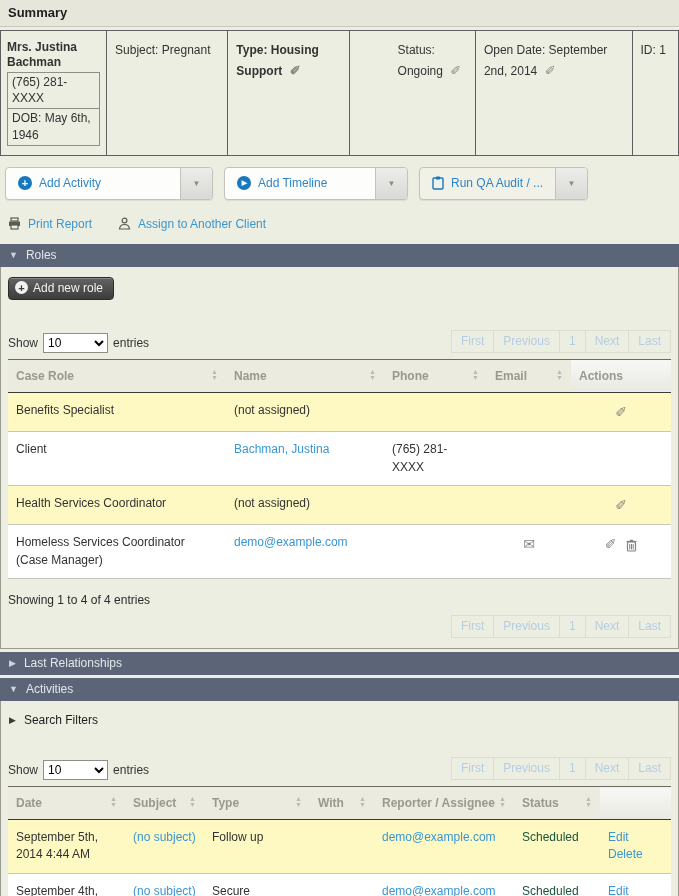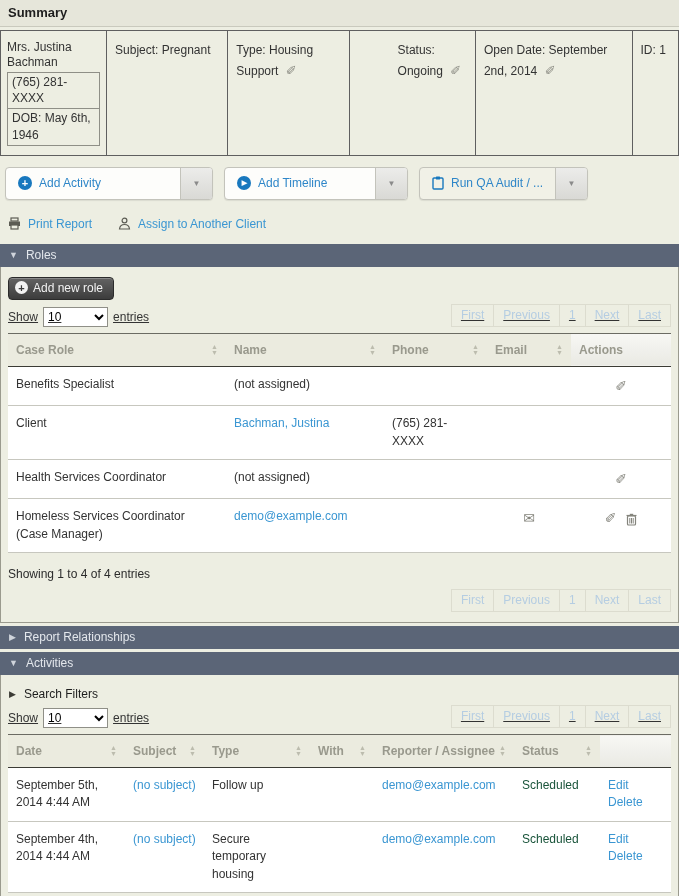--- a/index.html
+++ b/index.html
@@ -17,24 +17,24 @@
   .summary-table {
     display:table; width:100%; border-collapse:collapse;
     margin-top:3px; background:#edeee2;
   }
   .summary-row { display:table-row; }
   .summary-cell {
     display:table-cell; border:1px solid #5f5f5f; vertical-align:top;
     padding:9px 8px; line-height:1.7;
   }
   .c-client { width:105px; padding:9px 6px; }
-  .c-subject { width:120px; } .c-type { width:120px; }
+  .c-subject { width:120px; } .c-type { width:120px;font-weight:bold; }
   .c-status { width:125px;padding-left:48px; } .c-open { width:155px; }
   .c-id { width:46px; }
-  .client-name { font-weight:normal; line-height:1.25; margin-bottom:3px; }
+  .client-name { font-weight:bold; line-height:1.25; margin-bottom:3px; }
   .client-box {
     border:1px solid #8f8f87; padding:1px 4px 2px; line-height:1.35;
     margin-top:-1px; background:#edeee2;
   }
   .pencil-icon { color:#8a8a82; font-size:13px; cursor:pointer; margin-left:4px; }
   
   .toolbar { padding:11px 5px 0; display:flex; gap:11px; }
   .split-btn {
     display:flex; align-items:stretch; height:33px;
     border:1px solid #c3c3bb; border-radius:4px; overflow:hidden;
@@ -74,22 +74,21 @@
   
   .add-role-btn {
     display:inline-flex; align-items:center; gap:5px;
     background:linear-gradient(#636363,#3c3c3c); color:#f2f2f2;
     border:1px solid #2b2b2b; border-radius:4px; padding:3px 10px 4px 6px;
     font-size:12px; cursor:pointer; box-shadow:inset 0 1px 0 rgba(255,255,255,0.25);
   }
   .add-role-btn .circle-ic { background:#f2f2f2; color:#3c3c3c; width:13px; height:13px; }
   .controls-row {
     display:flex; justify-content:space-between; align-items:flex-end;
-    margin:4px 0 6px;
-    text-decoration:underline;
+    margin:30px 0 6px;
   }
   .show-entries { display:flex; align-items:center; gap:5px; }
   .show-entries select {
     font-family:"Liberation Sans", sans-serif; font-size:12px;
     width:65px; height:20px; border:1px solid #8f8f87; background:#fff;
   }
   .pagination { display:flex; border:1px solid #dcdccf;text-align:center; }
   .pg-item {
     color:#b5cde2; padding:3px 9px 4px; border-left:1px solid #dcdccf;
     cursor:default; white-space:nowrap;
@@ -98,30 +97,30 @@
   .showing-row { margin:14px 0 4px; color:#2b2b2b; }
   .pagination-row { display:flex; justify-content:flex-end; margin:8px 0 2px; }
   
   table.data { width:100%; border-collapse:collapse; table-layout:fixed; }
   table.data th {
     background:#ebebdf; color:#99998d; font-weight:bold; text-align:left;
     padding:9px 8px; border-top:1px solid #6b6b63; border-bottom:1px solid #3b3b35;
     vertical-align:middle;
   }
   table.data th.hl { background:linear-gradient(#f7f7f4,#e9e9e3); }
-  .th-inner { display:flex; justify-content:space-between; align-items:center; gap:4px; }
+  .th-inner { display:flex; justify-content:space-between; gap:4px; }
   .sort-icon {
     font-size:7px; line-height:6px; color:#bcbcae; text-align:center;
     flex:0 0 auto; cursor:pointer;
   }
   table.data td {
     padding:9px 8px; vertical-align:top; line-height:1.45;
     border-bottom:1px solid #c7c7bf;
   }
-  tr.row-odd td { background:#ffffff; }
+  tr.row-odd td { background:#fef9c3; }
   tr.row-even td { background:#ffffff;margin-left:36px; }
   a.blue-link { color:#3a96d2; text-decoration:none; cursor:pointer; }
   .status-text { color:#19543a; }
   .action-cell { text-align:center; }
   .action-ic { color:#84847c; font-size:14px; cursor:pointer; margin:0 5px; }
   svg.ic { vertical-align:middle; }
   .search-filters {
     display:flex; align-items:center; gap:8px; color:#1d1d1d;
     padding:2px 1px 0; cursor:pointer;
   }
@@ -317,21 +316,21 @@
       <span class="pg-item">Previous</span>
       <span class="pg-item">1</span>
       <span class="pg-item">Next</span>
       <span class="pg-item">Last</span>
     </div>
   </div>
 </div>
 
 <div class="section-bar">
   <span class="tri">▶</span>
-  <span>Report Relationships</span>
+  <span>Last Relationships</span>
 </div>
 
 <div class="section-bar">
   <span class="tri">▼</span>
   <span>Activities</span>
 </div>
 <div class="section-body">
   <div class="search-filters">
     <span class="tri">▶</span>
     <span>Search Filters</span>

